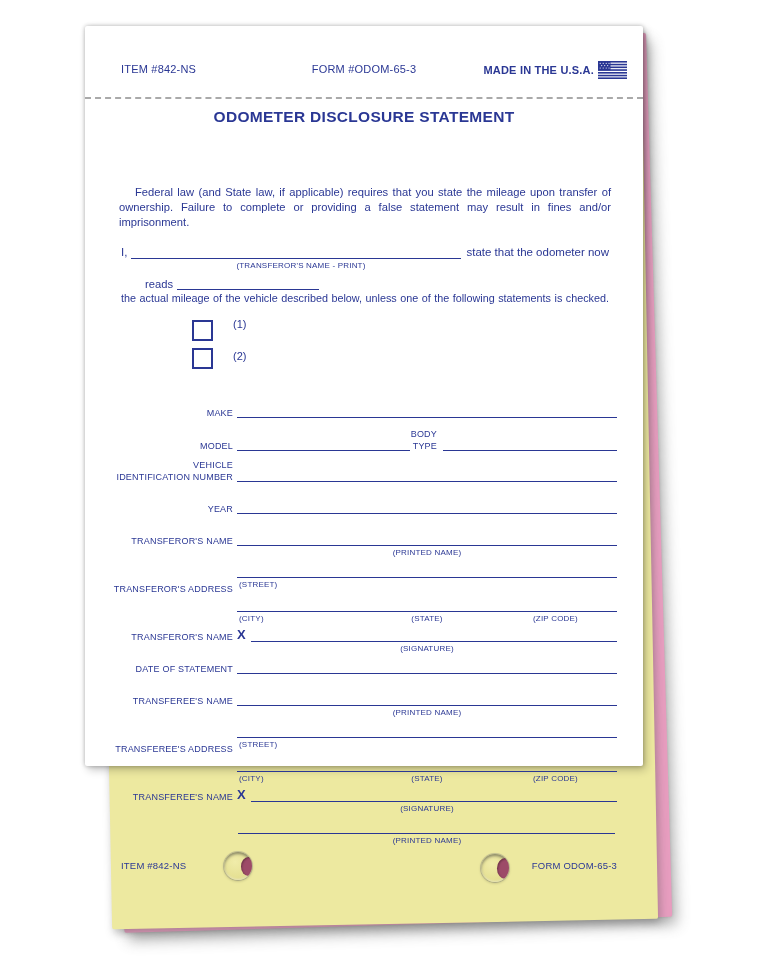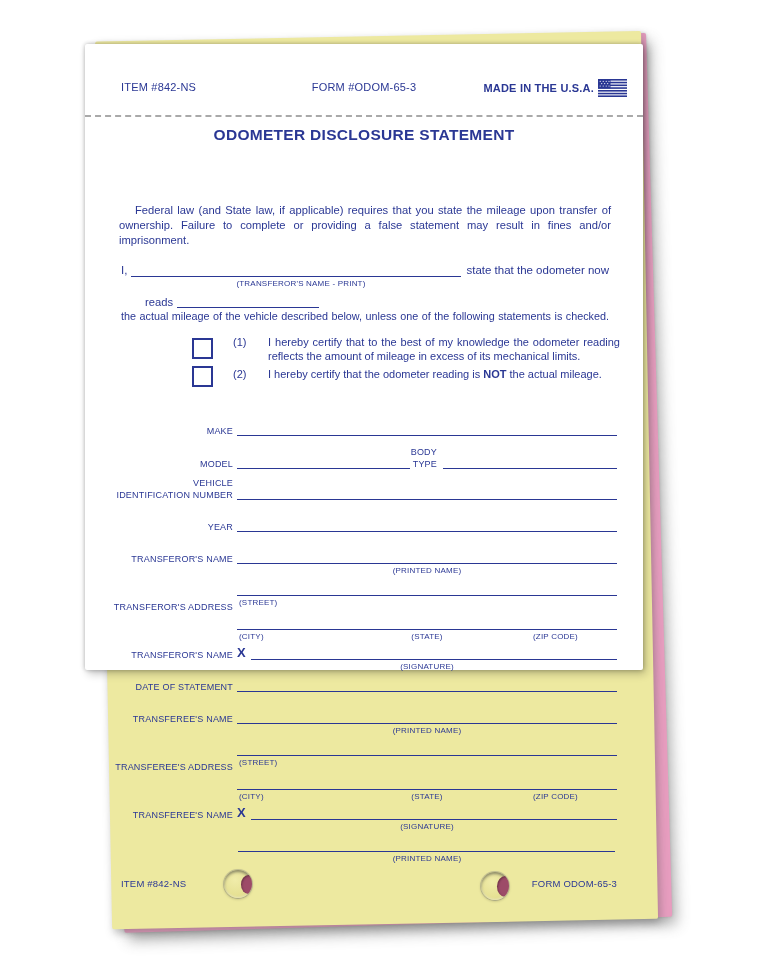--- a/index.html
+++ b/index.html
@@ -20,21 +20,21 @@
     left:98px;top:33px;width:548px;height:884px;background:var(--pink);
     transform:rotate(-1.7deg);transform-origin:top right;
     box-shadow:4px 8px 14px rgba(80,80,80,.45), 0 0 3px rgba(0,0,0,.15);
   }
   .sheet.yellow{
     left:95px;top:31px;width:546px;height:888px;background:var(--yellow);
     transform:rotate(-1.1deg);transform-origin:top right;
     box-shadow:2px 4px 8px rgba(80,80,80,.40);
   }
   .sheet.white{
-    left:85px;top:44px;width:558px;height:626px;background:#ffffff;
+    left:85px;top:26px;width:558px;height:740px;background:#ffffff;
     box-shadow:0 0 4px rgba(0,0,0,.28), 3px 4px 8px rgba(0,0,0,.22);
   }
   
   .hdr-item{position:absolute;left:36px;top:37px;font-size:11px;letter-spacing:.2px;}
   .hdr-form{position:absolute;left:0;top:37px;width:558px;text-align:center;font-size:11px;letter-spacing:.2px;}
   .hdr-made{position:absolute;right:16px;top:35px;display:flex;align-items:center;gap:4px;}
   .hdr-made span{font-size:11px;font-weight:bold;letter-spacing:.2px;}
   .flag{display:block;width:29px;height:18px;}
   .perforation{position:absolute;left:0;right:0;top:71px;border-top:2px dashed var(--perf);}
   .title{position:absolute;left:0;top:82px;width:558px;text-align:center;font-size:15.5px;font-weight:bold;letter-spacing:.3px;}
@@ -127,26 +127,24 @@
     <div class="decl-cap">(TRANSFEROR'S NAME - PRINT)</div>
 
     <div class="reads-row">
       <span>reads</span>
       <span class="blank"></span>
     </div>
     <div class="reads-line2">the actual mileage of the vehicle described below, unless one of the following statements is checked.</div>
 
     <div class="cbx" style="top:294px;"></div>
     <div class="st-num" style="top:292px;">(1)</div>
-    <div class="st-text" style="top:292px;">I hereby certify that to the best of my knowledge the odometer reading reflects the amount of mileage in excess of its mechanical limits.</div>
 
     <div class="cbx" style="top:322px;"></div>
     <div class="st-num" style="top:324px;">(2)</div>
     <div class="st-text" style="top:324px;">
-      <div><span>I hereby certify that the odometer reading is </span><b>NOT</b><span> the actual mileage.</span></div>
     </div>
 
     <div class="lbl" style="top:381px;">MAKE</div>
     <div class="ln" style="left:152px;right:26px;top:391px;"></div>
 
     <div class="lbl" style="top:414px;">MODEL</div>
     <div class="ln" style="left:152px;width:173px;top:424px;"></div>
     <div class="lbl" style="left:252px;width:100px;top:402px;">BODY</div>
     <div class="lbl" style="left:252px;width:100px;top:414px;">TYPE</div>
     <div class="ln" style="left:358px;right:26px;top:424px;"></div>

